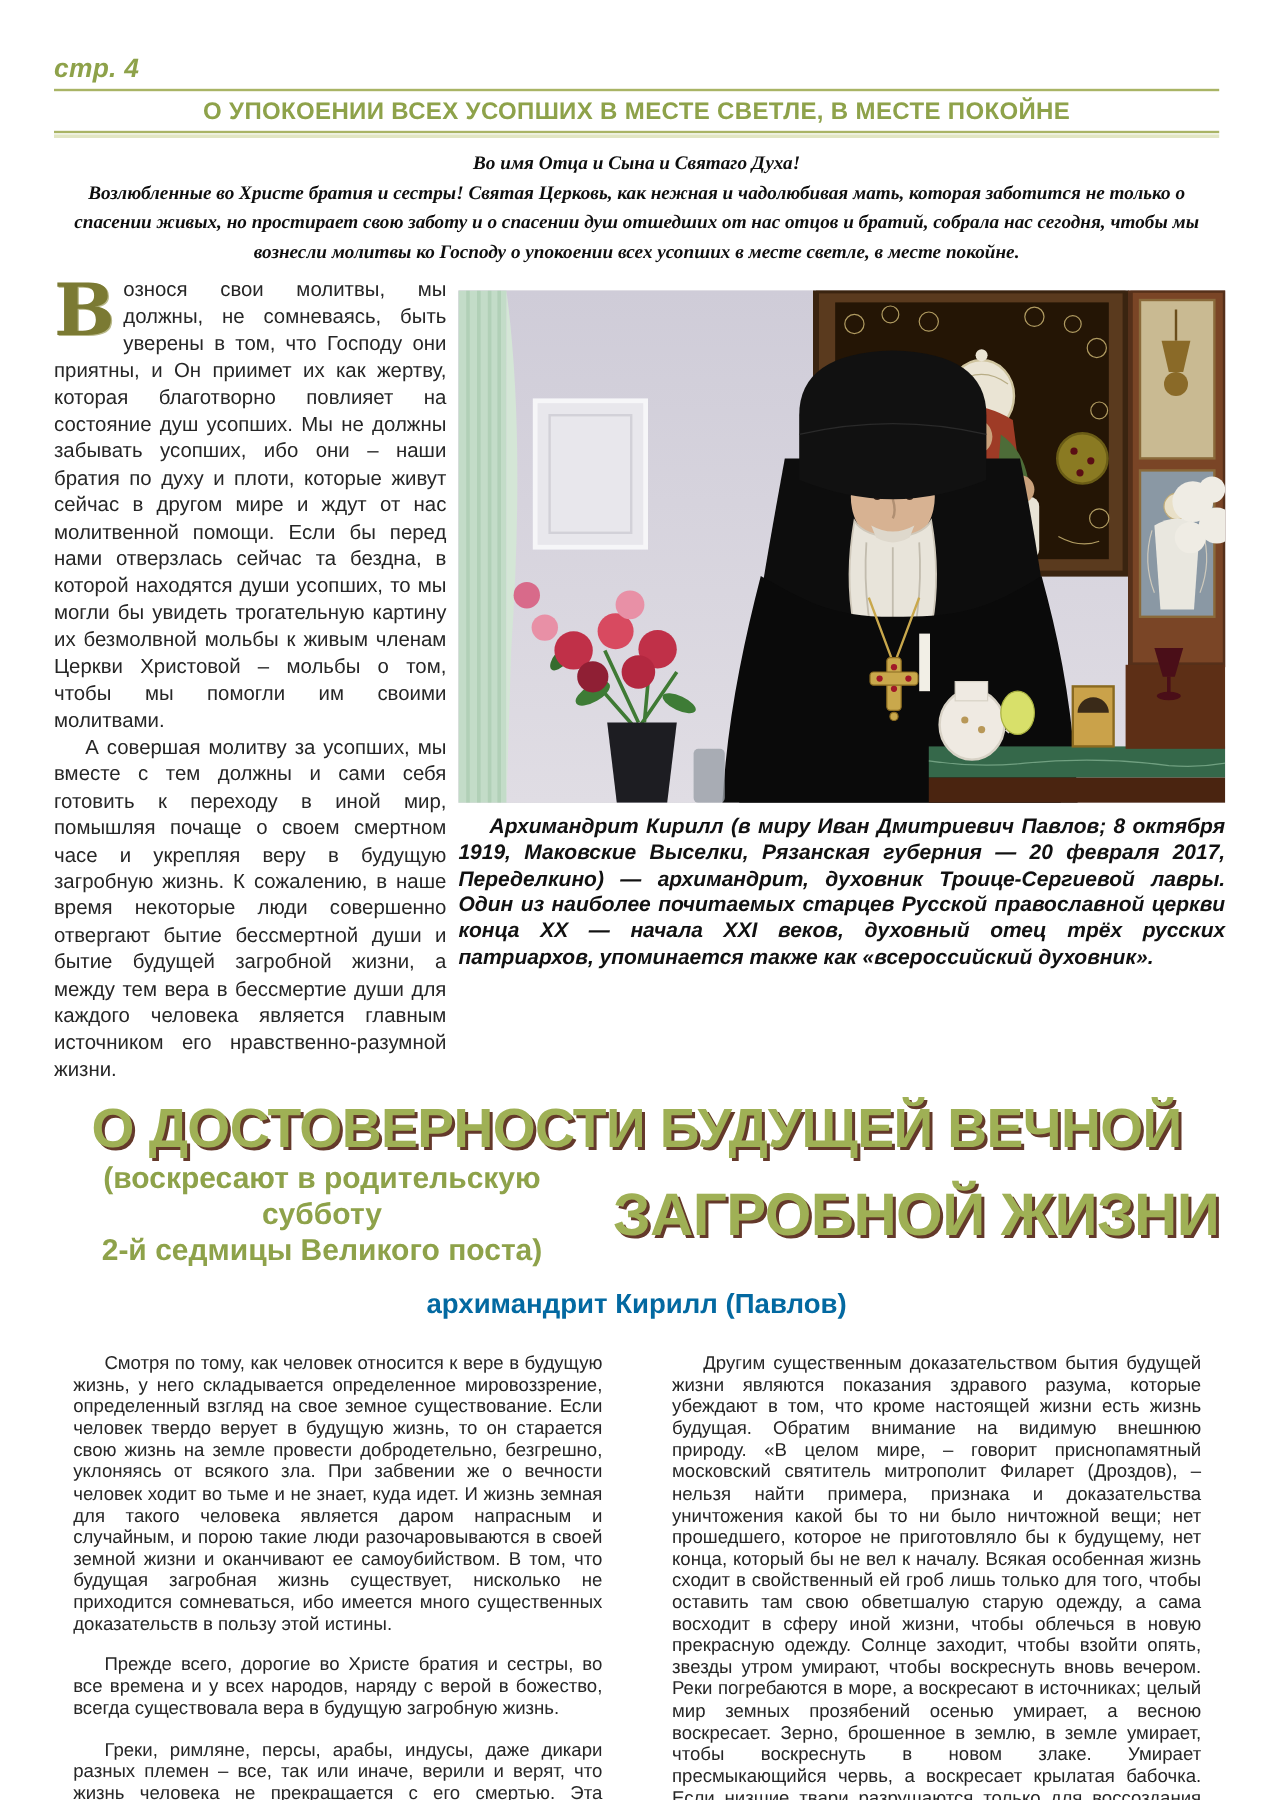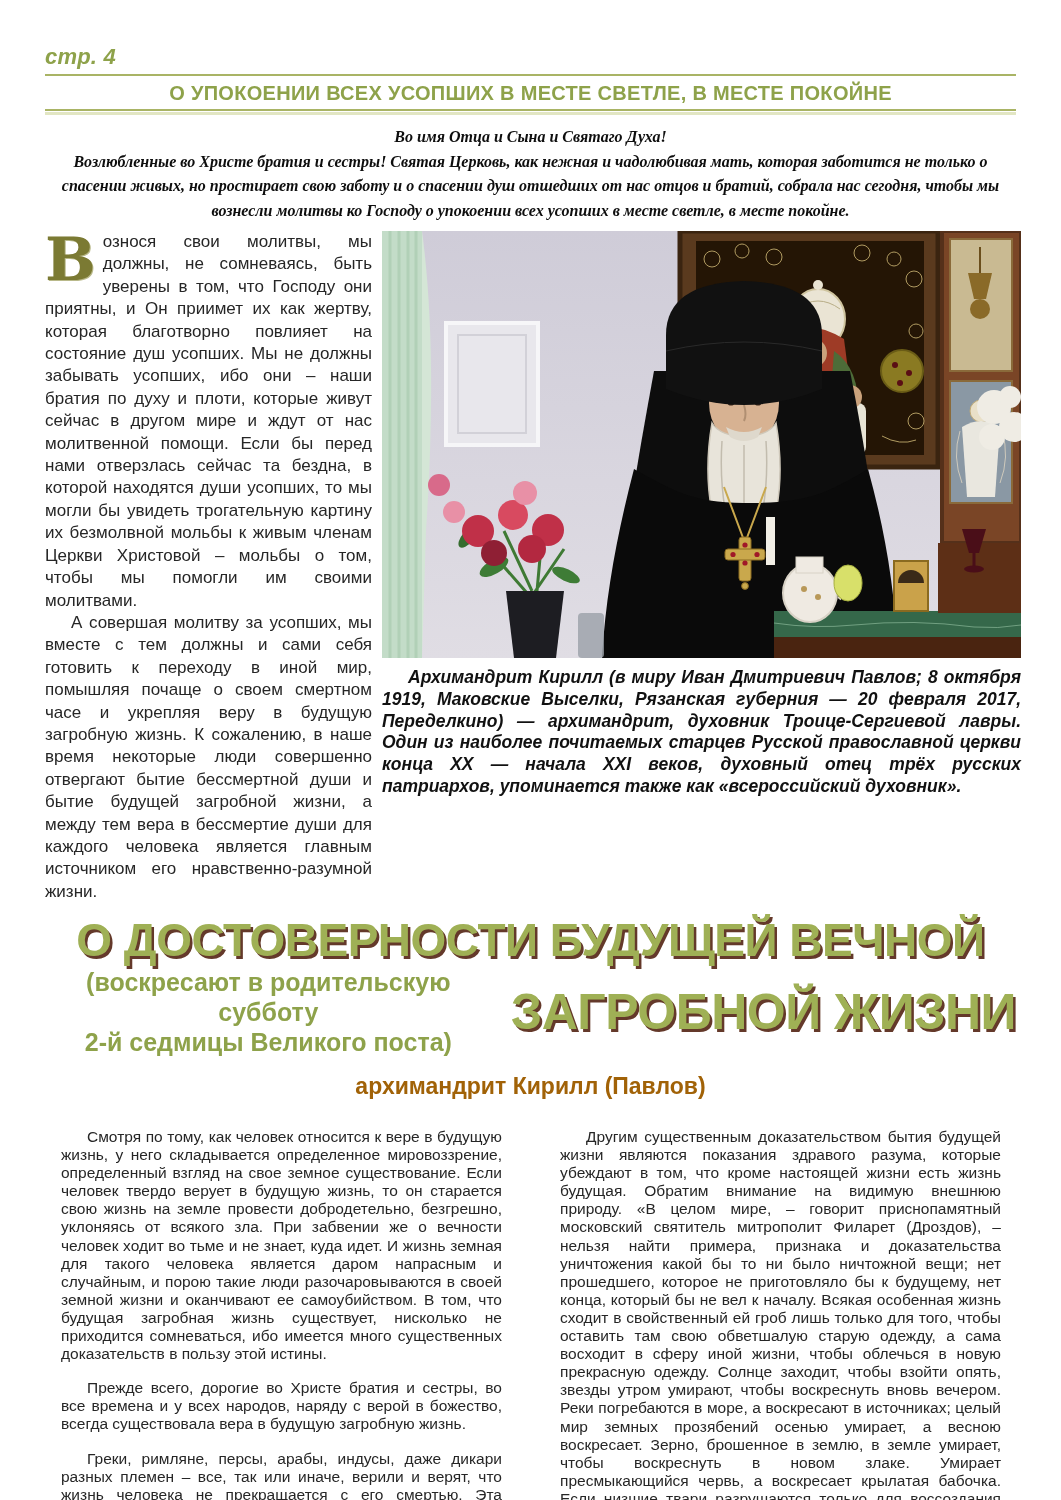--- a/index.html
+++ b/index.html
@@ -32,41 +32,41 @@
     width:327px;flex:0 0 327px;text-align:justify;
     font-size:17px;line-height:22.4px;color:#262626;
   }
   .col-article p{margin:0;}
   .col-article p.indent{text-indent:26px;}
   .dropcap{
     float:left;font-family:"DejaVu Serif",serif;font-weight:bold;
     font-size:60px;line-height:48px;color:#7b7a33;margin:4px 7px 0 0;
     text-shadow:1px 1px 0 #b9b98a;
   }
-  .photo-wrap{flex:1 1 auto;}
+  .photo-wrap{flex:1 1 auto;margin-top:11px;}
   .photo-frame{width:639px;height:427px;background:#d8d6dc;}
   .photo-frame svg{display:block;}
   .caption{
     margin-top:9px;text-align:justify;font-weight:bold;font-style:italic;
     font-size:17.5px;line-height:21.8px;color:#111111;
   }
   .caption .cap-indent{display:inline-block;width:26px;}
   
   .headline{margin-top:14px;color:#9fb055;font-weight:bold;
     text-shadow:2.5px 2.5px 0 #64392a;line-height:1.04;}
   .headline .h-line1{text-align:center;font-size:46px;letter-spacing:-.5px;}
   .head-row2{display:flex;align-items:center;margin-top:2px;}
   .subtitle{
     width:46%;text-align:center;color:#8ea24a;font-weight:bold;
     font-size:25px;line-height:30px;text-shadow:none;
   }
   .h-line2{width:54%;text-align:right;font-size:50px;letter-spacing:-.5px;
     color:#9fb055;font-weight:bold;text-shadow:2.5px 2.5px 0 #64392a;}
   .byline{
-    text-align:center;color:#a16207;font-weight:bold;font-size:23px;
+    text-align:center;color:#0369a1;font-weight:bold;font-size:23px;
     margin:16px 0 12px 0;
   }
   
   .body-cols{display:flex;gap:26px;}
   .bcol{width:473px;flex:0 0 473px;text-align:justify;
     font-size:15.5px;line-height:18.1px;color:#262626;}
   .bcol p{margin:16px;text-indent:26px;}
   .bcol p:first-child{text-indent:26px;}
 </style>
 </head>

